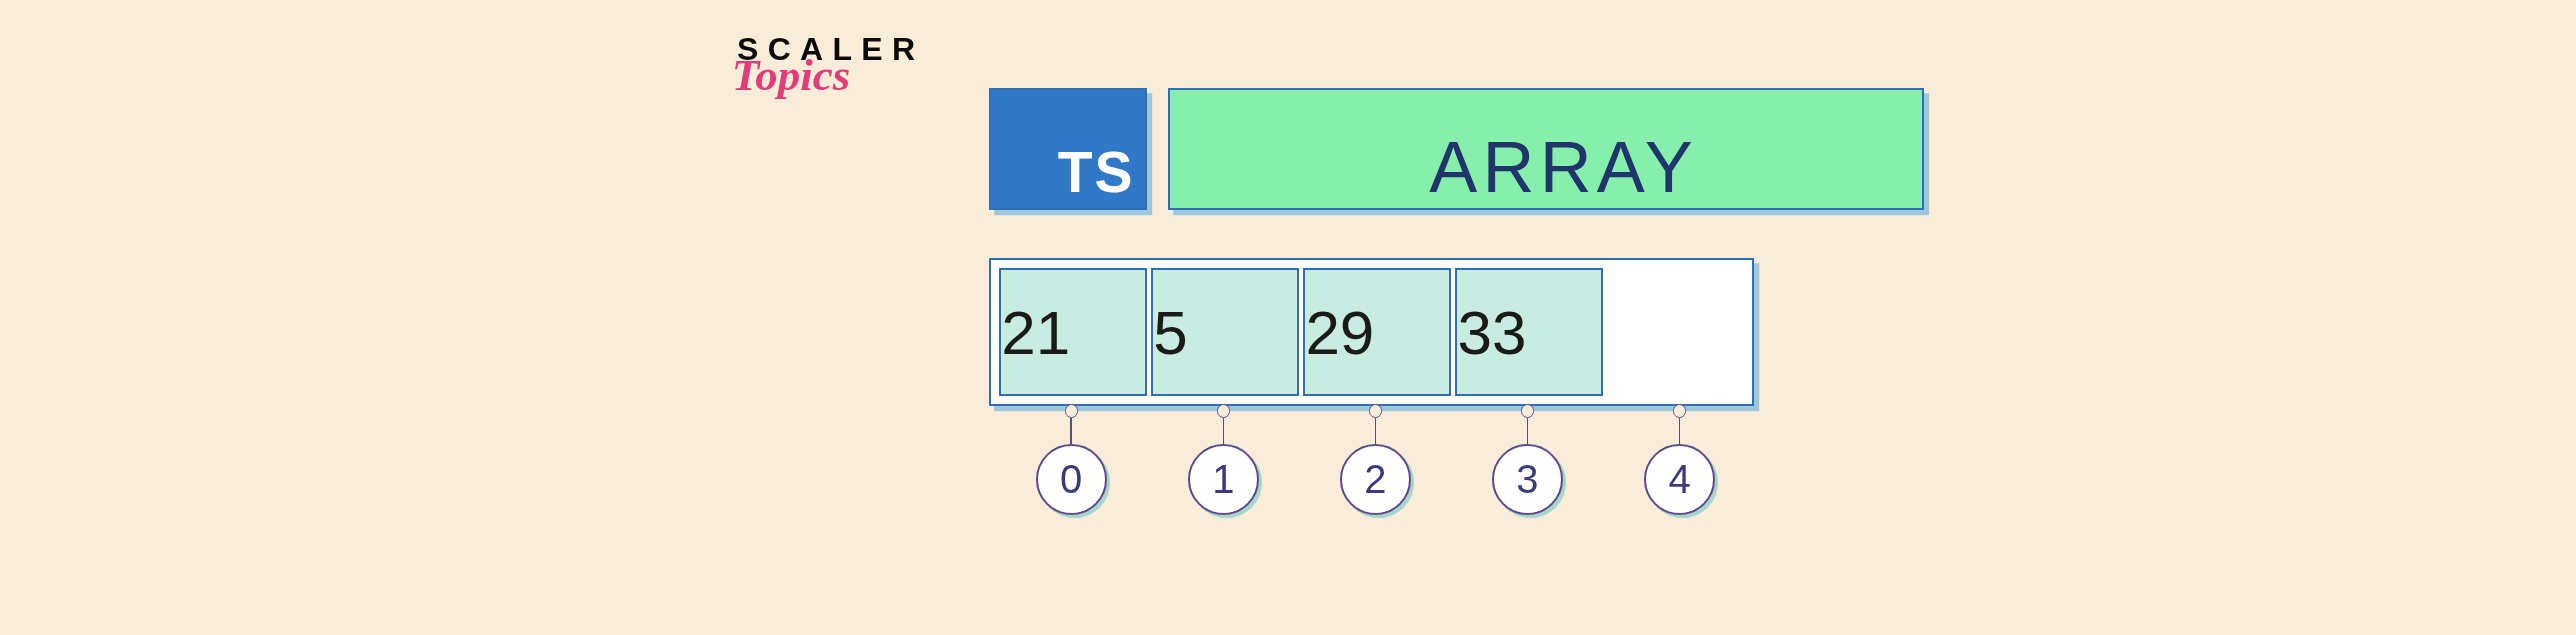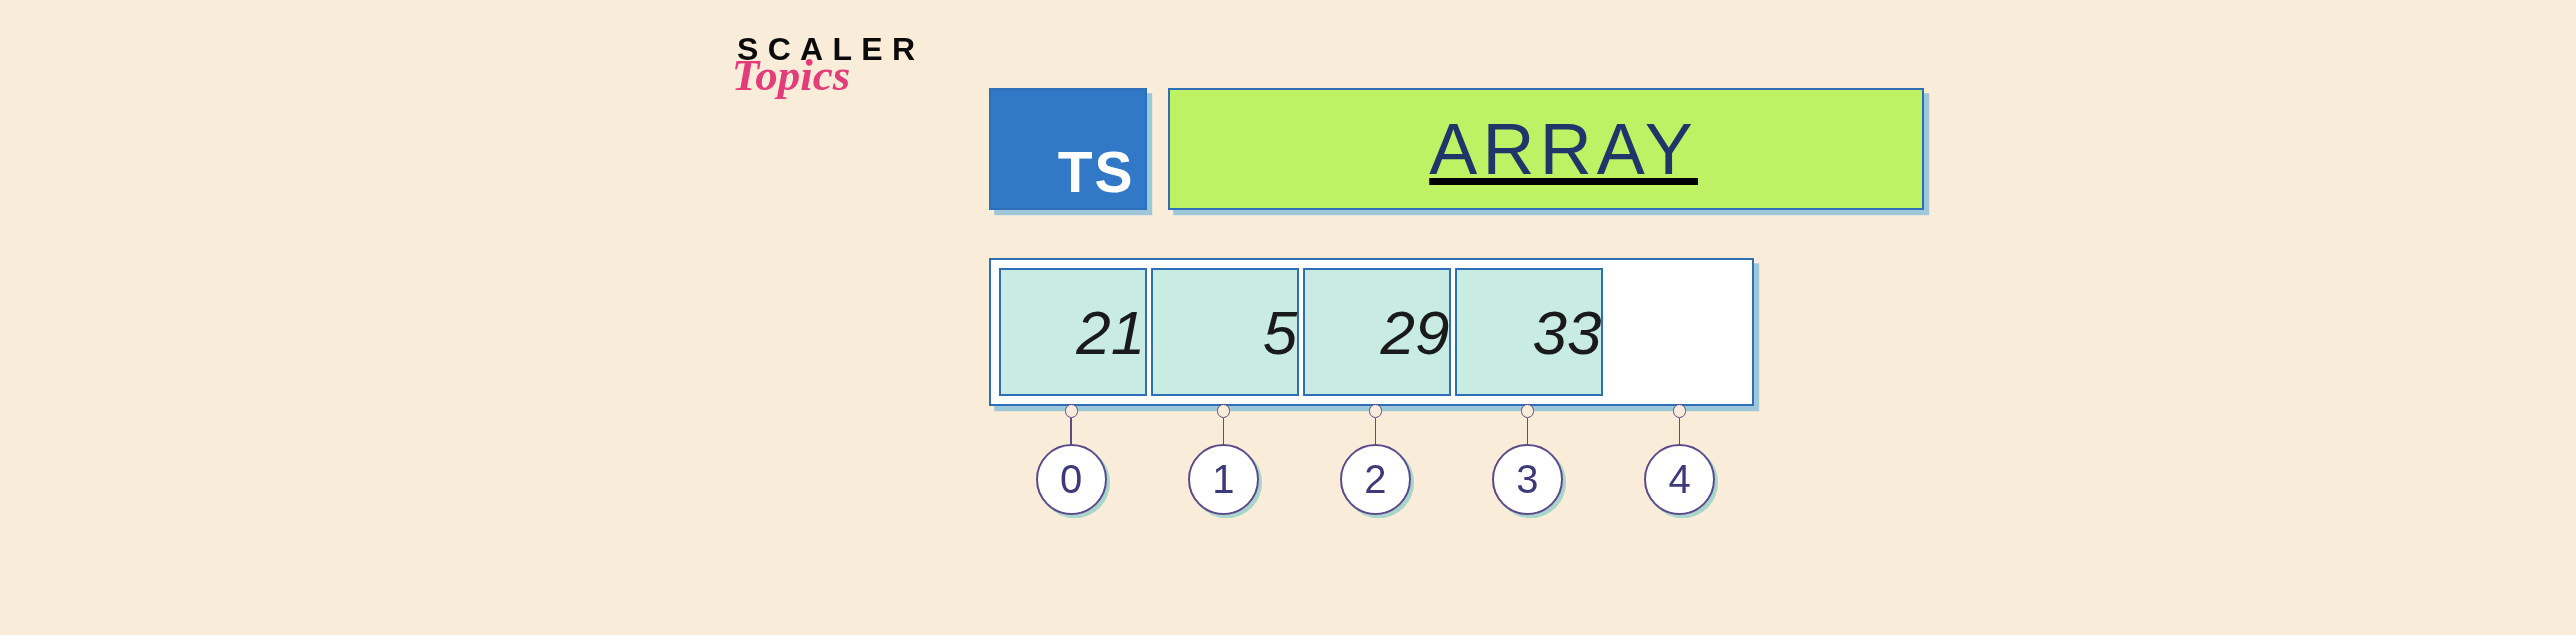--- a/index.html
+++ b/index.html
@@ -74,26 +74,25 @@
     color:#fff;
     font-weight:900;
     font-size:57px;
     letter-spacing:2.1px;
     padding:3.1px 10.3px 3.1px 0;
     font-family:Arial,Helvetica,sans-serif;
   }
   .array-label{
     height:118px;
     width:716px;
-    background:#bef264;
+    background:#86efac;
     border:2.1px solid var(--blue2);
     display:flex;
-    align-items:center;
+    align-items:flex-end;
     justify-content:center;
-    text-decoration:underline;
   }
   .array-label span{
     color:var(--label);
     font-size:72px;
     letter-spacing:5.2px;
     font-family:Arial,Helvetica,sans-serif;
   }
   
   .cells-wrap{
     position:absolute;
@@ -104,21 +103,21 @@
     gap:4.1px;
     background:#fff;
     padding:8.2px;
     border:2.1px solid var(--cellstroke);
     box-shadow:5.2px 5.2px 0 var(--shadow);
   }
   .cell{
     width:144px;height:124px;
     background:var(--cellfill);
     border:2.1px solid var(--cellstroke);
-    display:flex;align-items:center;justify-content:flex-end;font-style:italic;
+    display:flex;align-items:center;justify-content:flex-start;
   }
   .cell span{
     font-size:62px;
     color:#1a1a1a;
   }
   
   .indices{
     position:relative;
     margin-top:0;
     display:flex;

